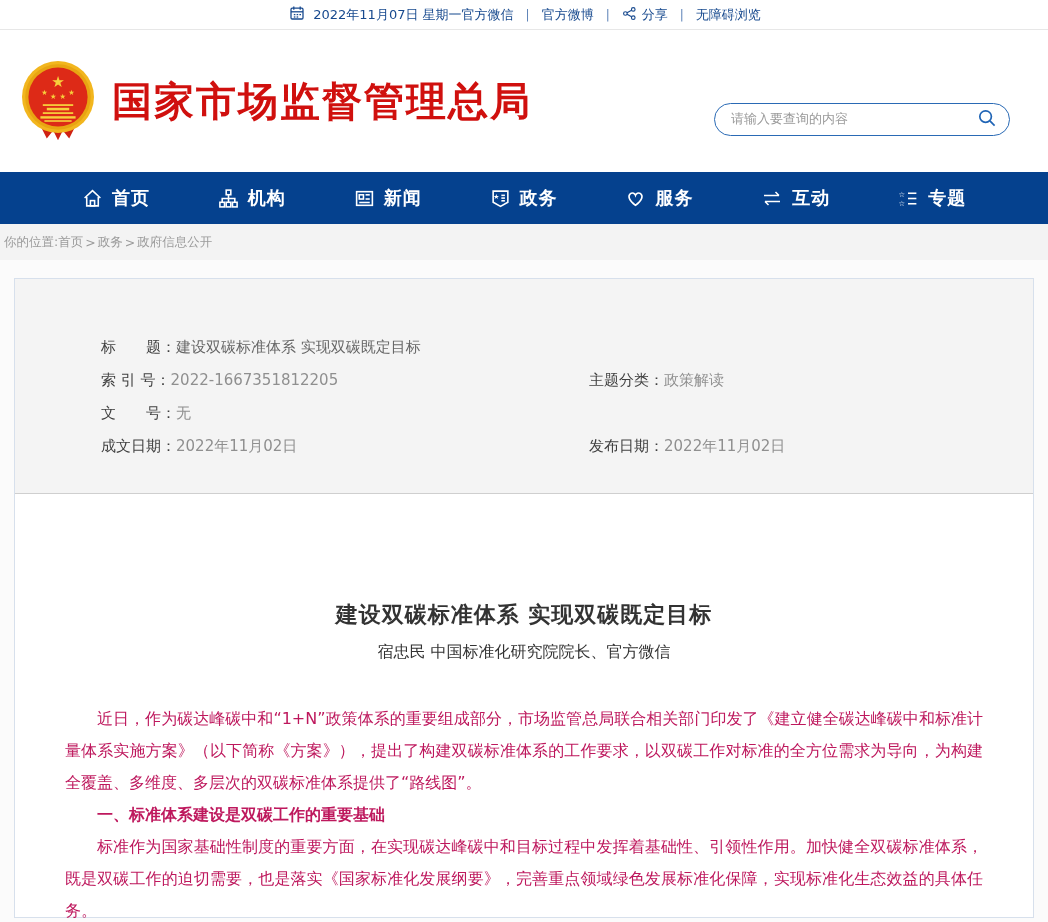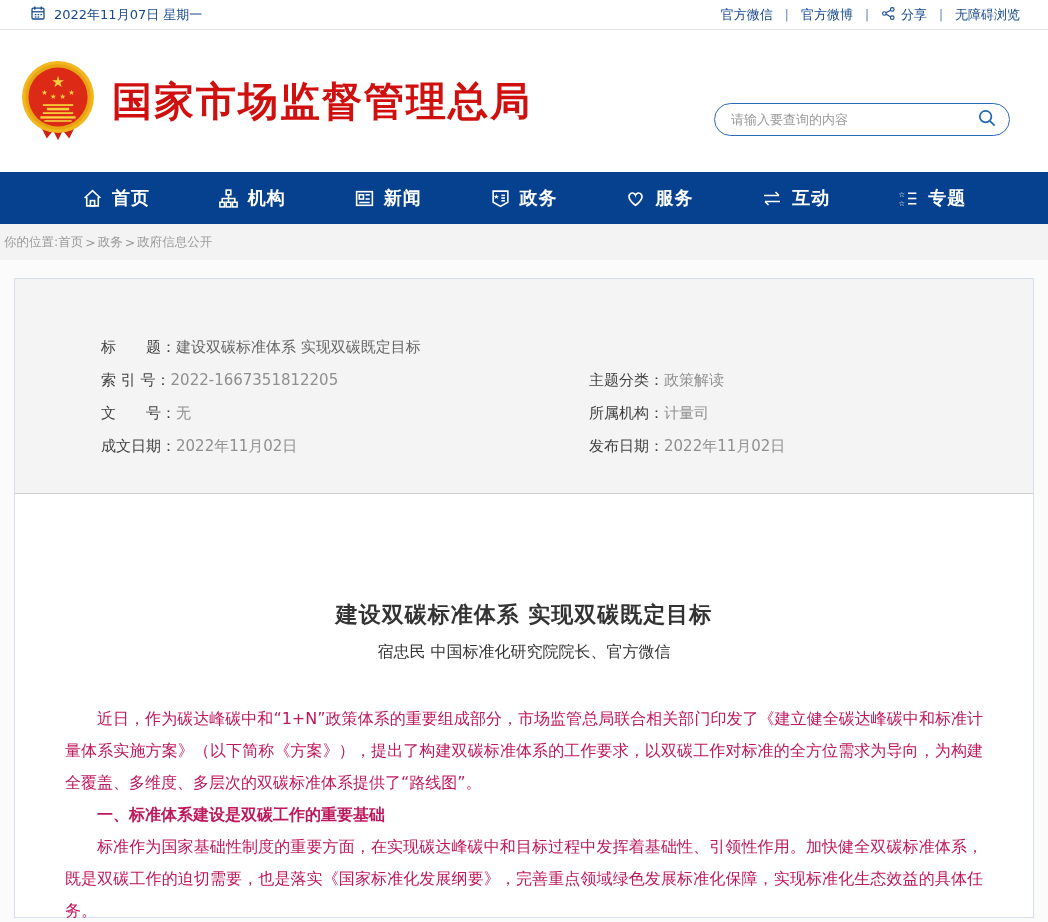--- a/index.html
+++ b/index.html
@@ -1,38 +1,38 @@
 <!DOCTYPE html>
 <html><head>
 <meta charset="utf-8">
 <style>
   * { margin:0; padding:0; box-sizing:border-box; }
   html,body { width:1048px; height:922px; overflow:hidden; }
   body { font-family:"DejaVu Sans","Liberation Sans",sans-serif; background:#fbfbfb; color:#333; }
 
   
   .topbar { height:30px; background:#ffffff; border-bottom:1px solid #e7e7e7;
-            display:flex; align-items:center; justify-content:space-between; padding:0 28px 0 30px; }
+            display:flex; align-items:center; justify-content:center; padding:0 28px 0 30px; }
   .topbar-left { display:flex; align-items:center; gap:8px; color:#17498e; font-size:13px; }
   .topbar-right { display:flex; align-items:center; gap:12px; color:#17498e; font-size:13px; }
   .topbar-right a { color:#17498e; text-decoration:none; cursor:pointer; display:flex; align-items:center; gap:5px; }
   .tb-divider { color:#5d83b8; font-size:12px; }
 
   
   header { height:142px; background:#ffffff; position:relative; display:flex; align-items:center; }
   .logo-block { display:flex; align-items:center; margin-left:18px; cursor:pointer; }
   .emblem { width:80px; height:86px; flex:0 0 auto; }
   .title-block { margin-left:14px; }
   .site-name { color:#d0100e; font-size:40px; font-weight:700; letter-spacing:2px; line-height:1.1; }
   .site-name-en { color:#d0100e; font-size:15px; letter-spacing:3.2px; margin-top:7px; }
   .search-box { position:absolute; right:38px; top:73px; width:296px; height:33px;
                 border:1px solid #2a6ab5; border-radius:17px; background:#fff;
                 display:flex; align-items:center; padding:0 12px 0 16px; }
   .search-box input { flex:1; border:none; outline:none; font-size:13px; color:#333; background:transparent;
-                      font-family:Liberation Serif, serif; }
+                      font-family:Liberation Mono, monospace; }
   .search-box input::placeholder { color:#9b9b9b; }
   .search-btn { background:none; border:none; cursor:pointer; display:flex; align-items:center; }
 
   
   nav { height:52px; background:#05418e; display:flex; align-items:center; justify-content:space-evenly; padding:0 14px; }
   .nav-item { display:flex; align-items:center; gap:9px; color:#ffffff; font-size:18px; font-weight:700;
               letter-spacing:1px; cursor:pointer; }
   .nav-item svg { display:block; }
 
   
@@ -244,23 +244,20 @@
         <span class="meta-label">索 引 号：</span><span class="meta-value">2022-1667351812205</span>
       </span>
       <span class="meta-cell">
         <span class="meta-label">主题分类：</span><span class="meta-value">政策解读</span>
       </span>
     </div>
     <div class="meta-row">
       <span class="meta-cell">
         <span class="meta-label">文　　号：</span><span class="meta-value">无</span>
       </span>
-      <span class="meta-cell">
-        <span class="meta-label">所属机构：</span><span class="meta-value">计量司</span>
-      </span>
     </div>
     <div class="meta-row">
       <span class="meta-cell">
         <span class="meta-label">成文日期：</span><span class="meta-value">2022年11月02日</span>
       </span>
       <span class="meta-cell">
         <span class="meta-label">发布日期：</span><span class="meta-value">2022年11月02日</span>
       </span>
     </div>
   </div>

